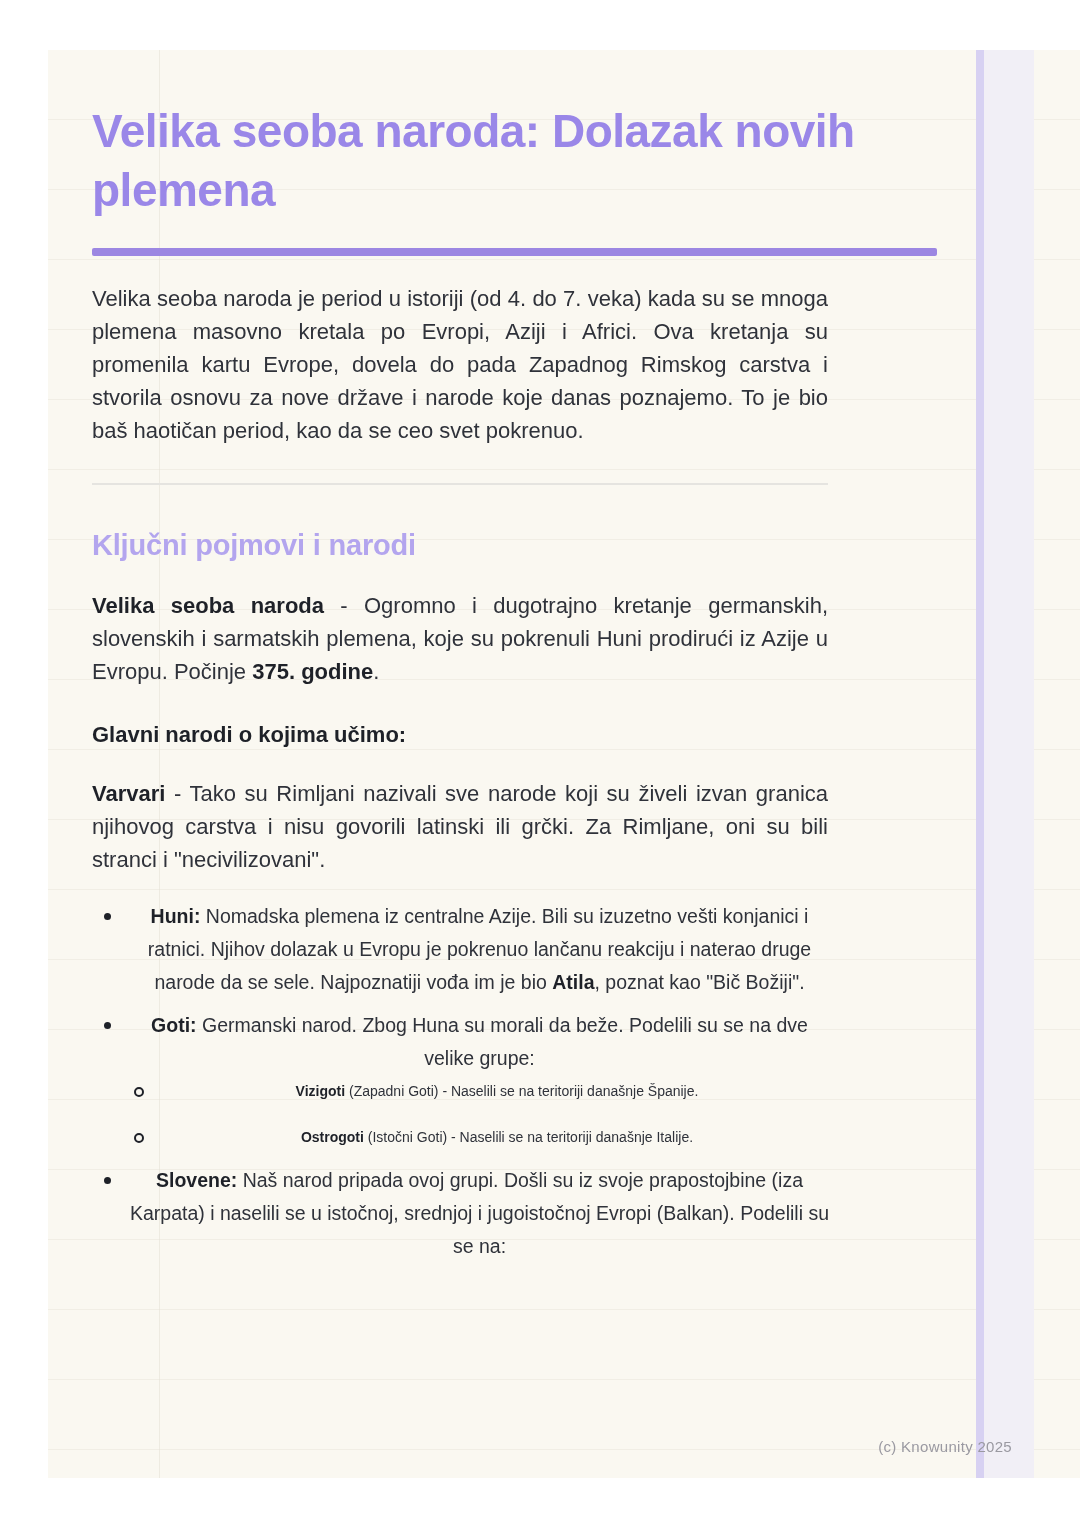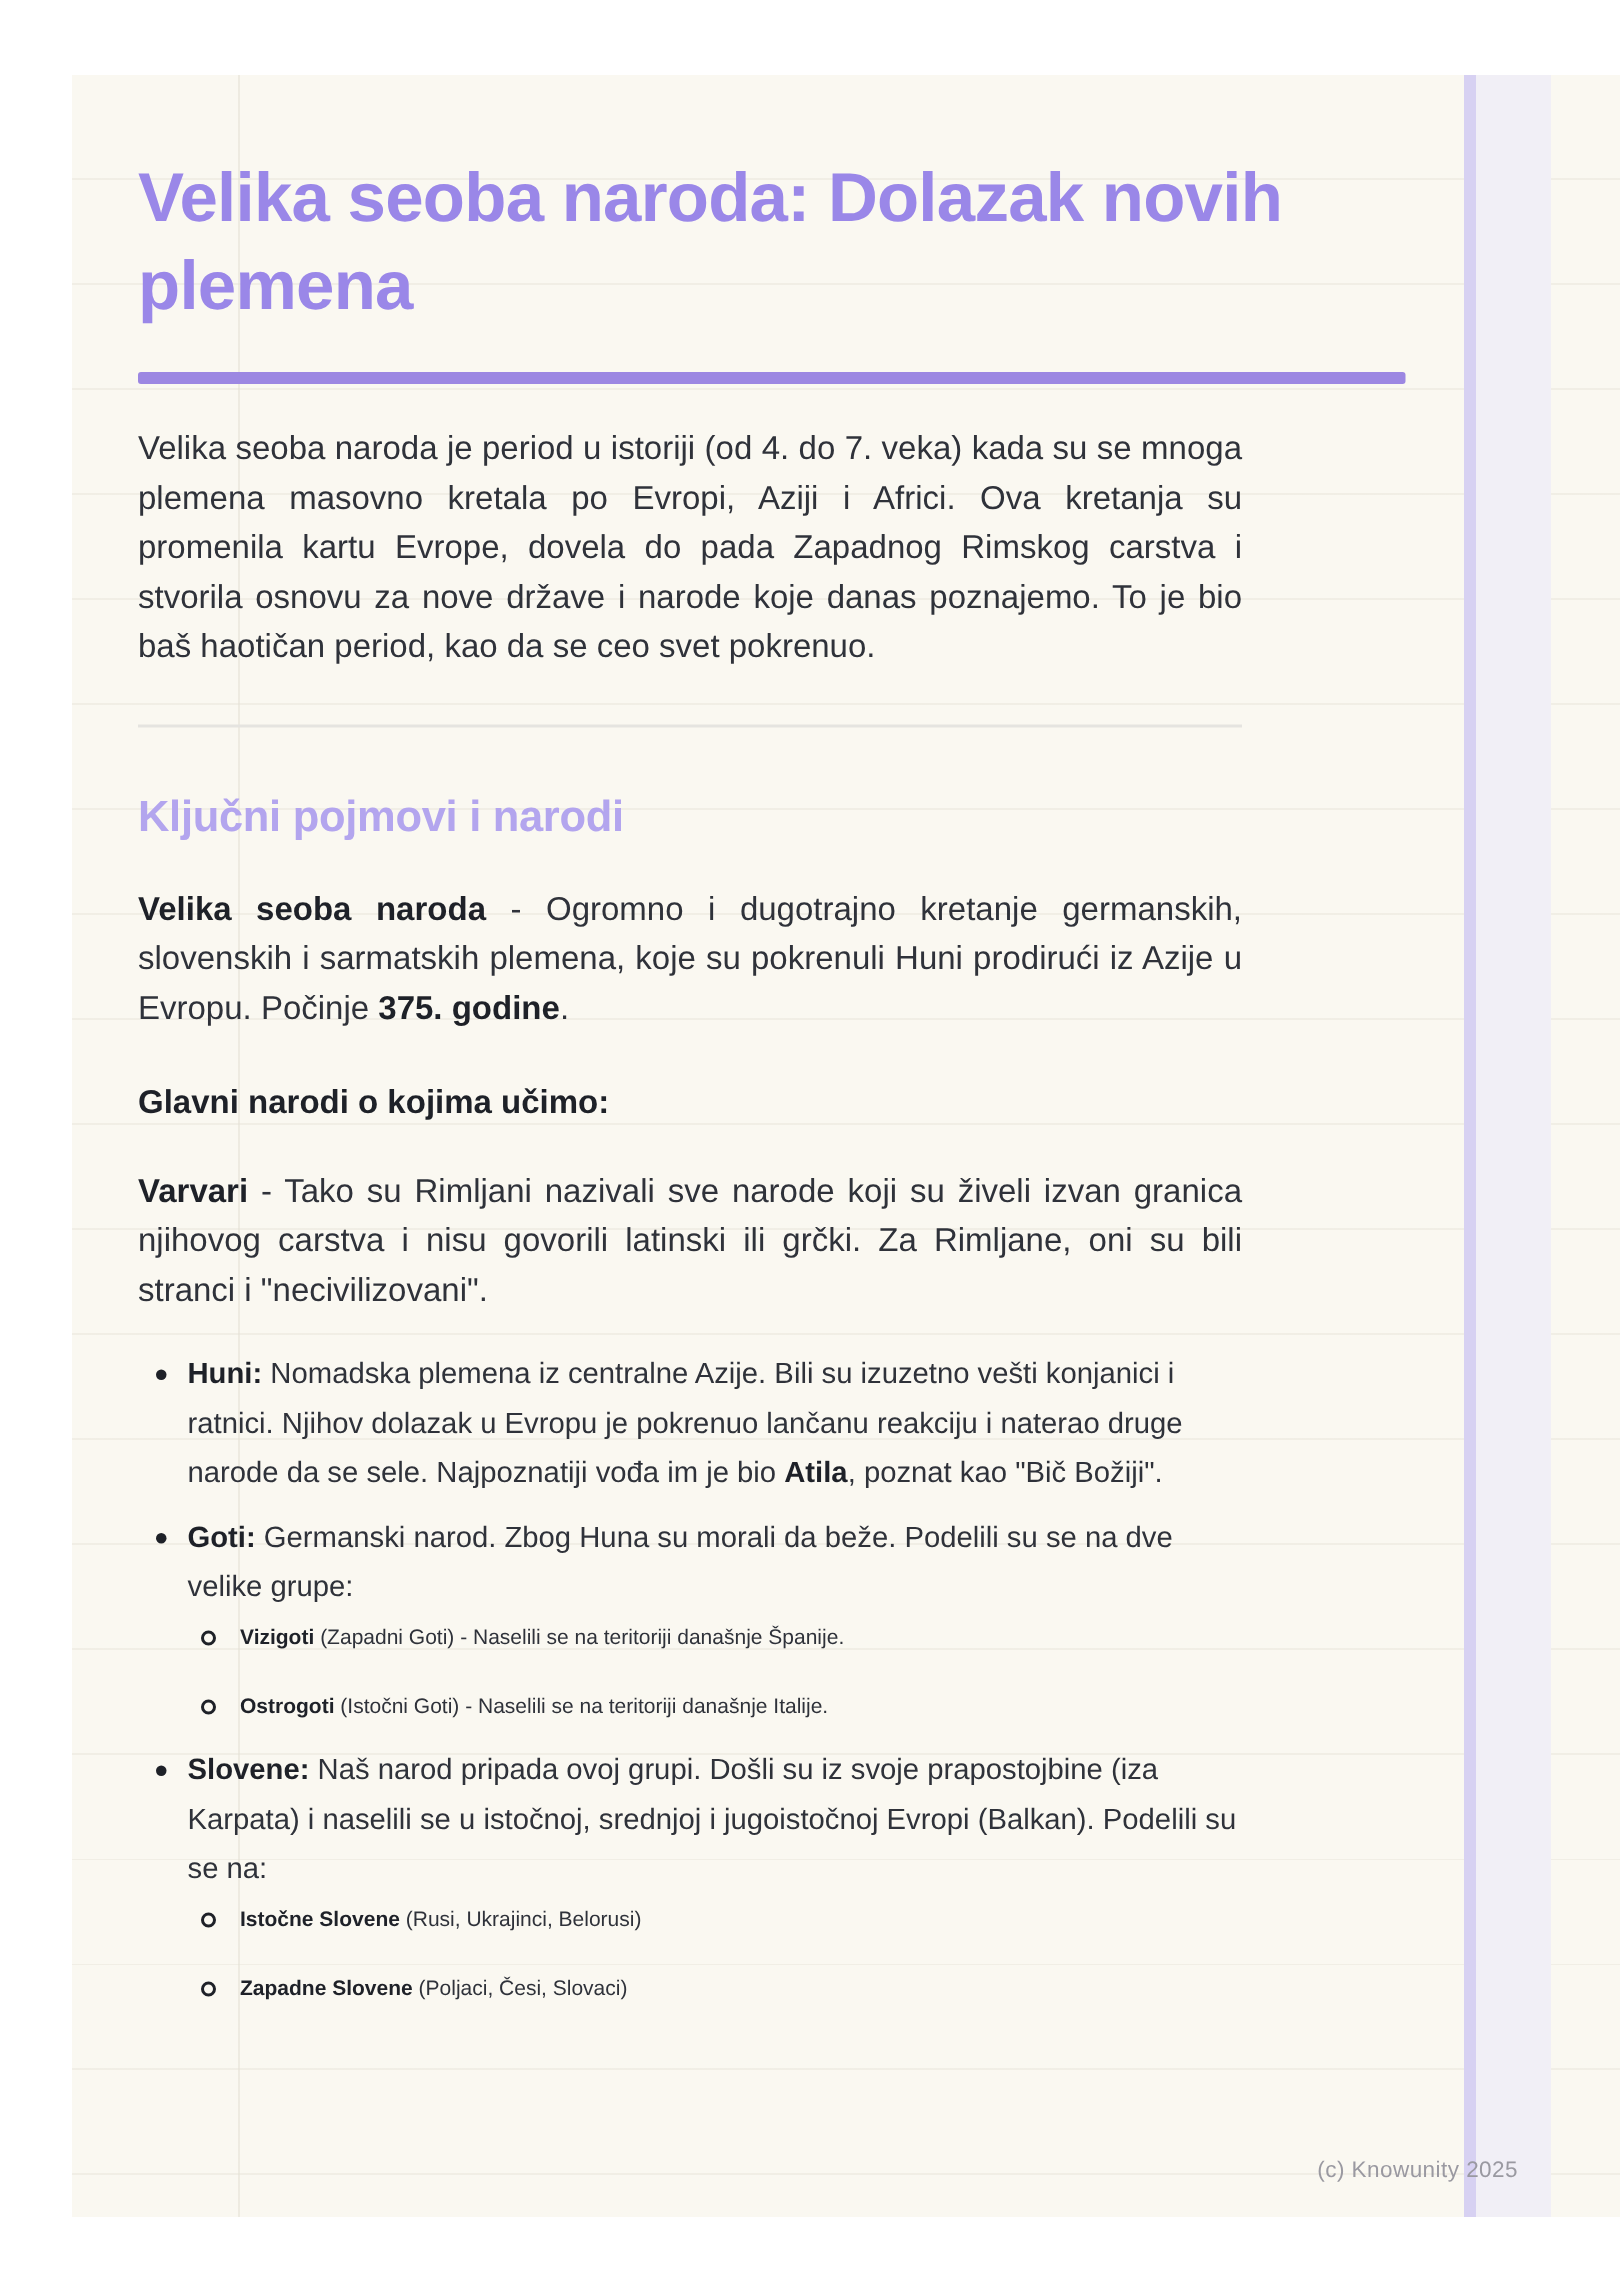--- a/index.html
+++ b/index.html
@@ -52,21 +52,21 @@
     width:736px; font-size:22px; line-height:33px;
     margin-top:26px; color:var(--text);
   }
   p.just { text-align:justify; }
   .b { font-weight:700; color:var(--bold_text); }
   .section-divider {
     margin-top:36px; width:736px; height:0;
     border:none; border-top:2px solid var(--divider);
   }
   p.glavni { margin-top:30px; }
-  ul.l1 { list-style:none; margin-top:24px; width:742px; }
+  ul.l1 { list-style:none; margin-top:24px; width:742px;text-align:center; }
   ul.l1 > li { position:relative; padding-left:33px; font-size:19.5px; line-height:33px; }
   ul.l1 > li + li { margin-top:10px; }
   .m1 {
     position:absolute; left:12px; top:13px; width:7px; height:7px;
     border-radius:50%; background:var(--bold_text);
   }
   ul.l2 { list-style:none; margin-top:0; }
   ul.l2 > li { position:relative; padding-left:35px; font-size:14px; line-height:33px; }
   ul.l2 > li + li { margin-top:13px; }
   ul.l2 { margin-bottom:9px; }
@@ -113,30 +113,20 @@
           </li>
           <li>
             <span class="m2"></span>
             <div><span class="b">Ostrogoti</span><span> (Istočni Goti) - Naselili se na teritoriji današnje Italije.</span></div>
           </li>
         </ul>
       </li>
       <li>
         <span class="m1"></span>
         <div><span class="b">Slovene:</span><span> Naš narod pripada ovoj grupi. Došli su iz svoje prapostojbine (iza Karpata) i naselili se u istočnoj, srednjoj i jugoistočnoj Evropi (Balkan). Podelili su se na:</span></div>
-        <ul class="l2">
-          <li>
-            <span class="m2"></span>
-            <div><span class="b">Istočne Slovene</span><span> (Rusi, Ukrajinci, Belorusi)</span></div>
-          </li>
-          <li>
-            <span class="m2"></span>
-            <div><span class="b">Zapadne Slovene</span><span> (Poljaci, Česi, Slovaci)</span></div>
-          </li>
-        </ul>
       </li>
     </ul>
 
   </div>
 </div>
 
 <div class="accent-line"></div>
 <div class="side-band"></div>
 <div class="watermark">(c) Knowunity 2025</div>
 

